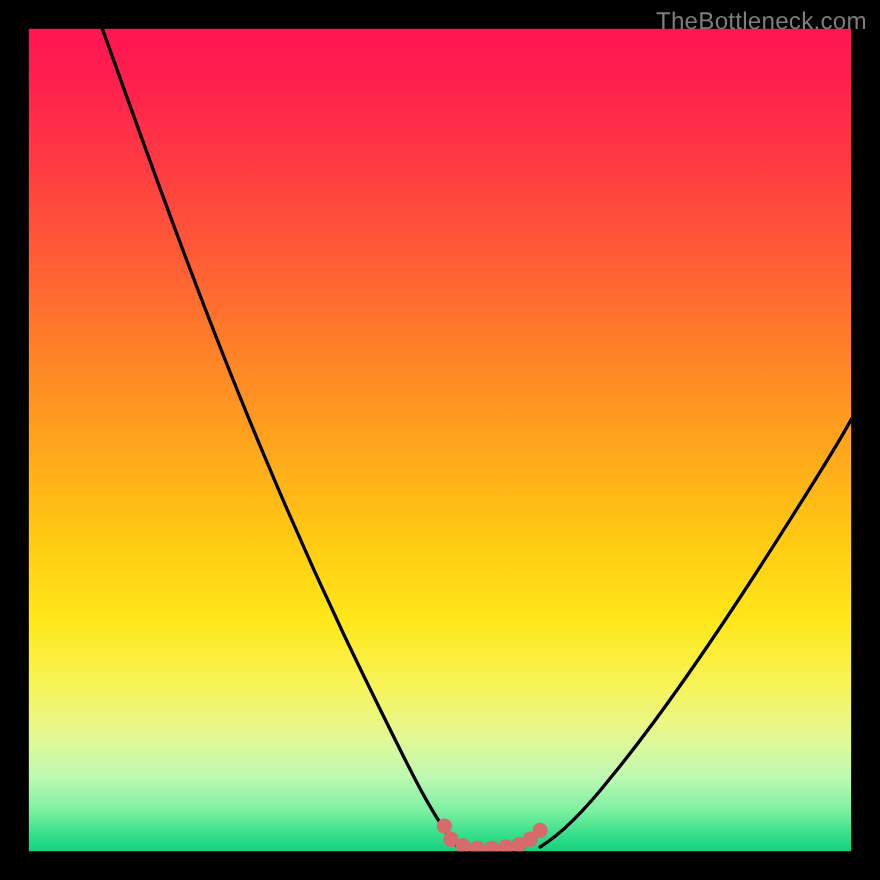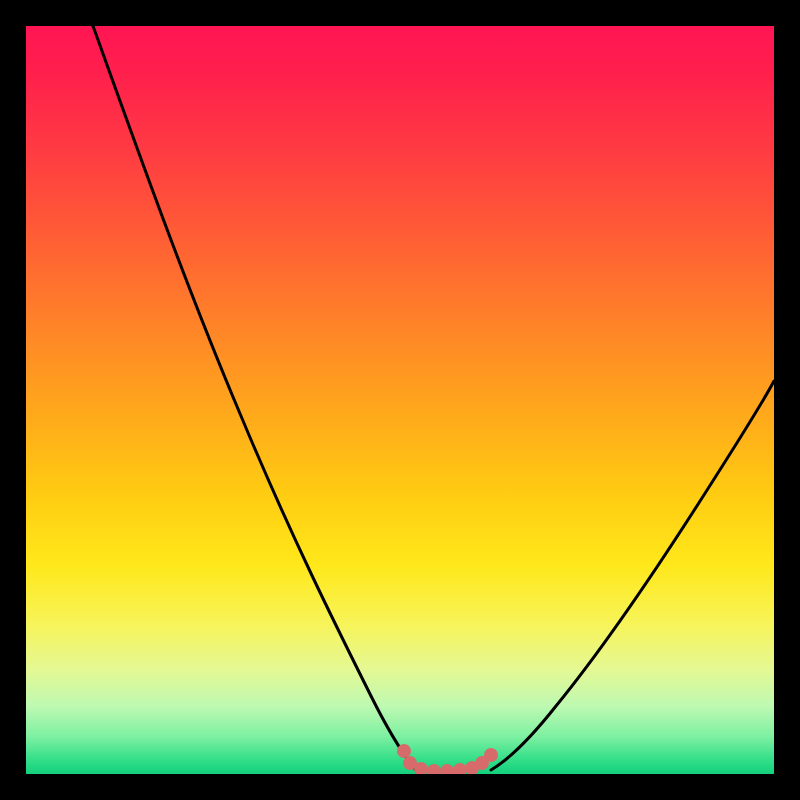--- a/index.html
+++ b/index.html
@@ -94,13 +94,14 @@
         <circle cx="408" cy="745" r="7"></circle>
         <circle cx="421" cy="745" r="7"></circle>
         <circle cx="434" cy="744" r="7"></circle>
         <circle cx="446" cy="742" r="7"></circle>
         <circle cx="456" cy="737" r="7"></circle>
         <circle cx="465" cy="729" r="7"></circle>
       </g>
     </svg>
   </div>
 
+  <div class="watermark">TheBottleneck.com</div>
 </div>
 
 </body></html>

